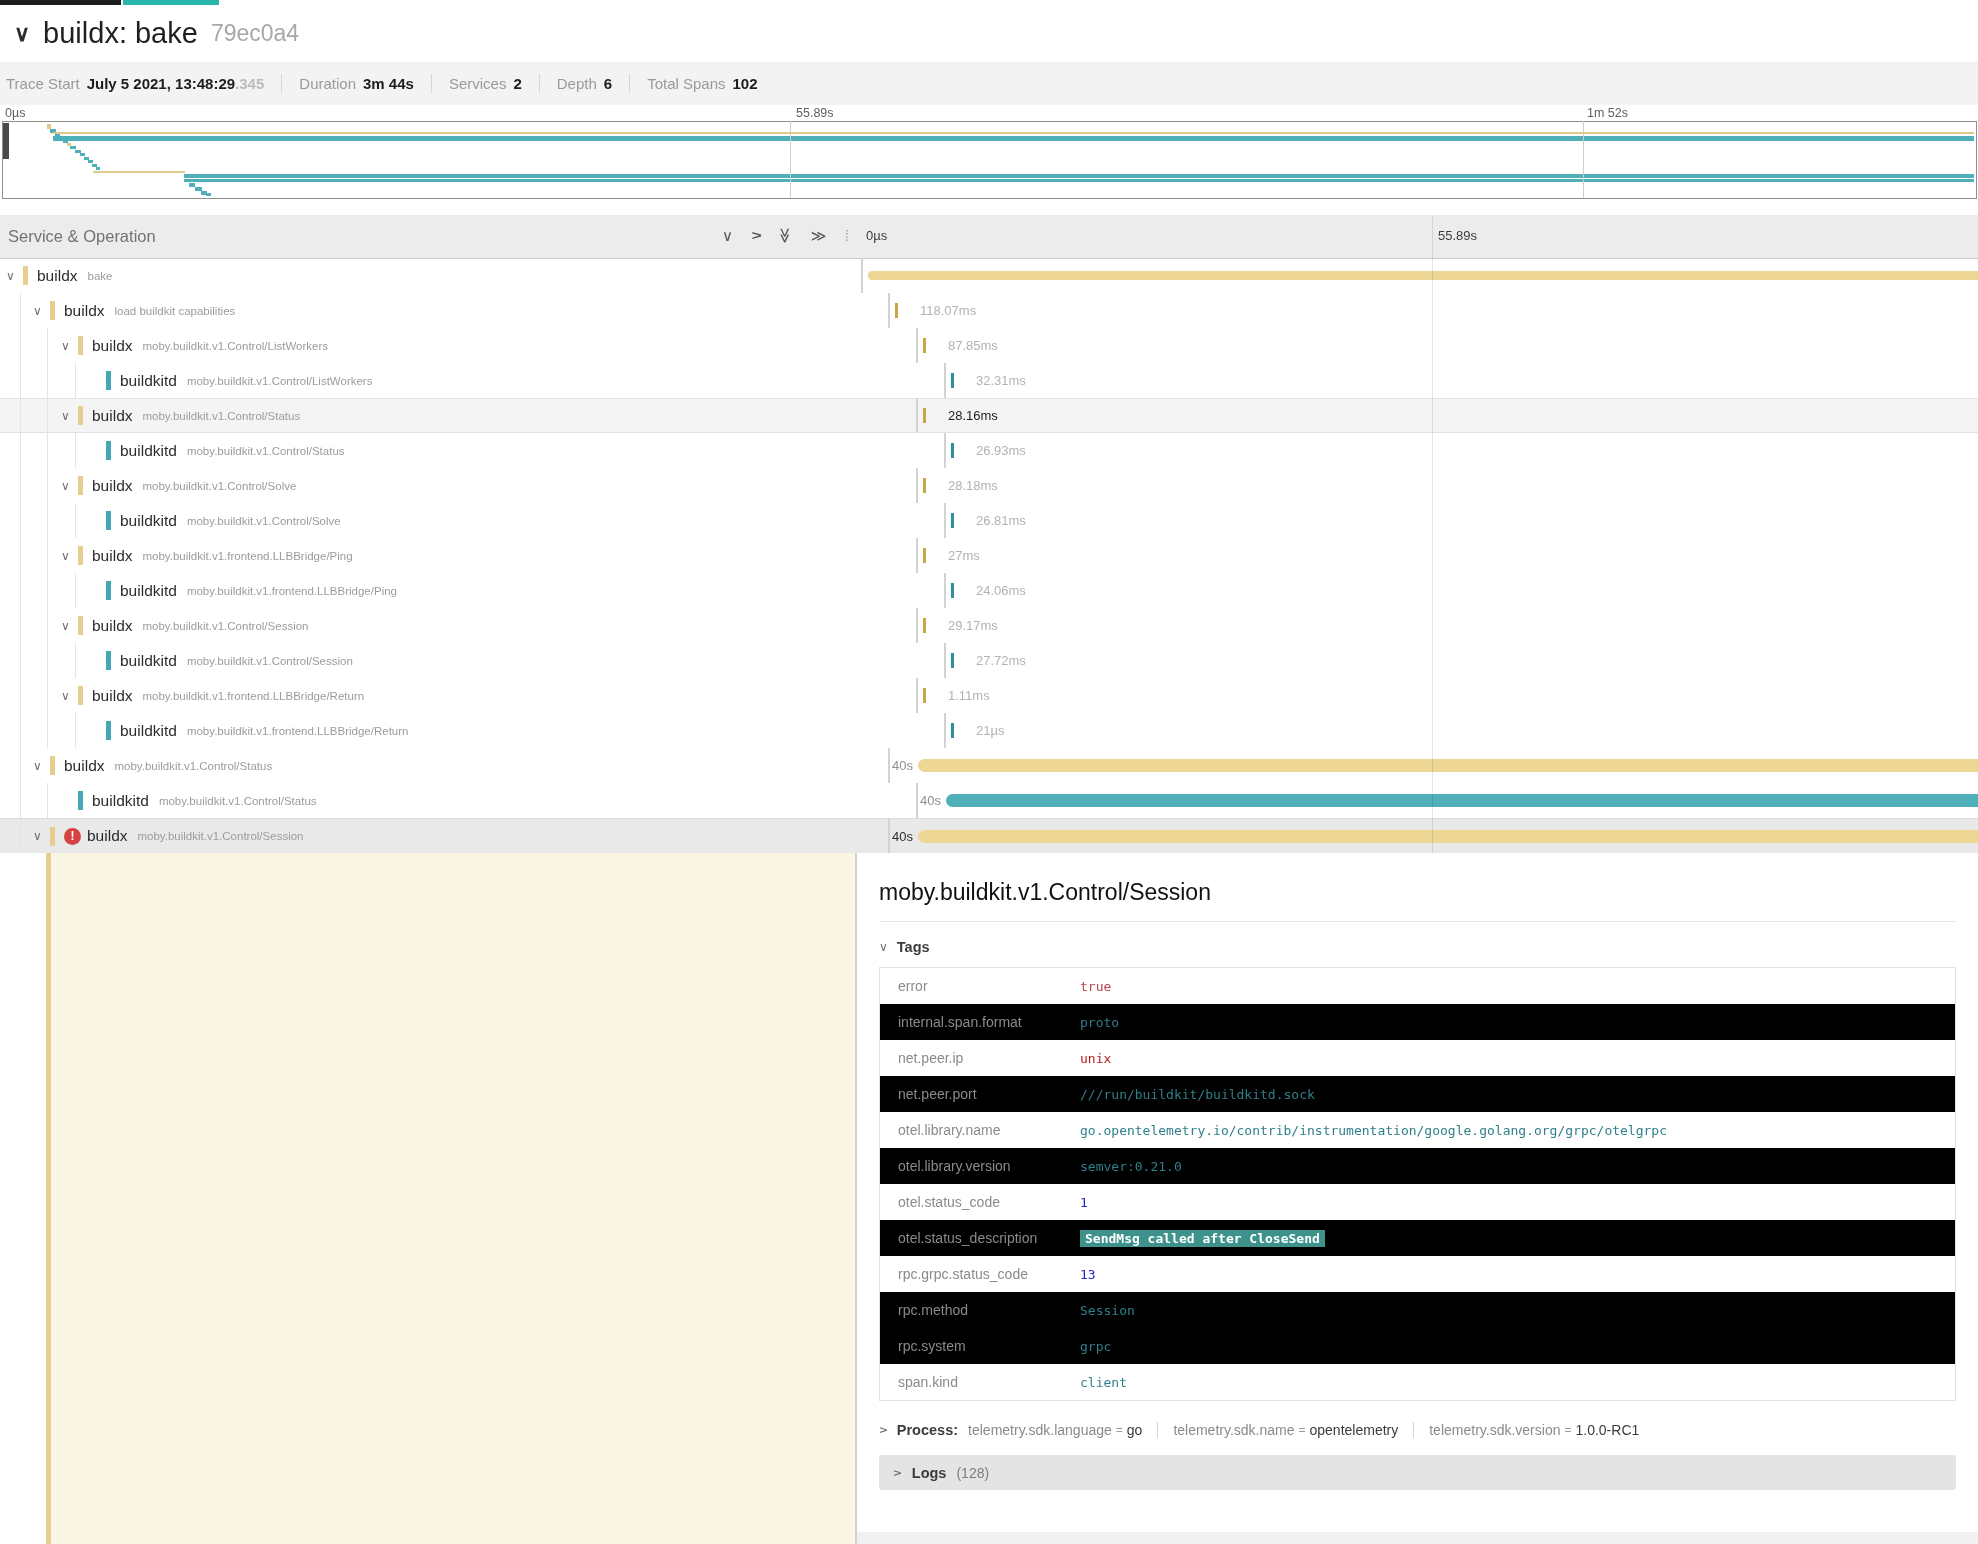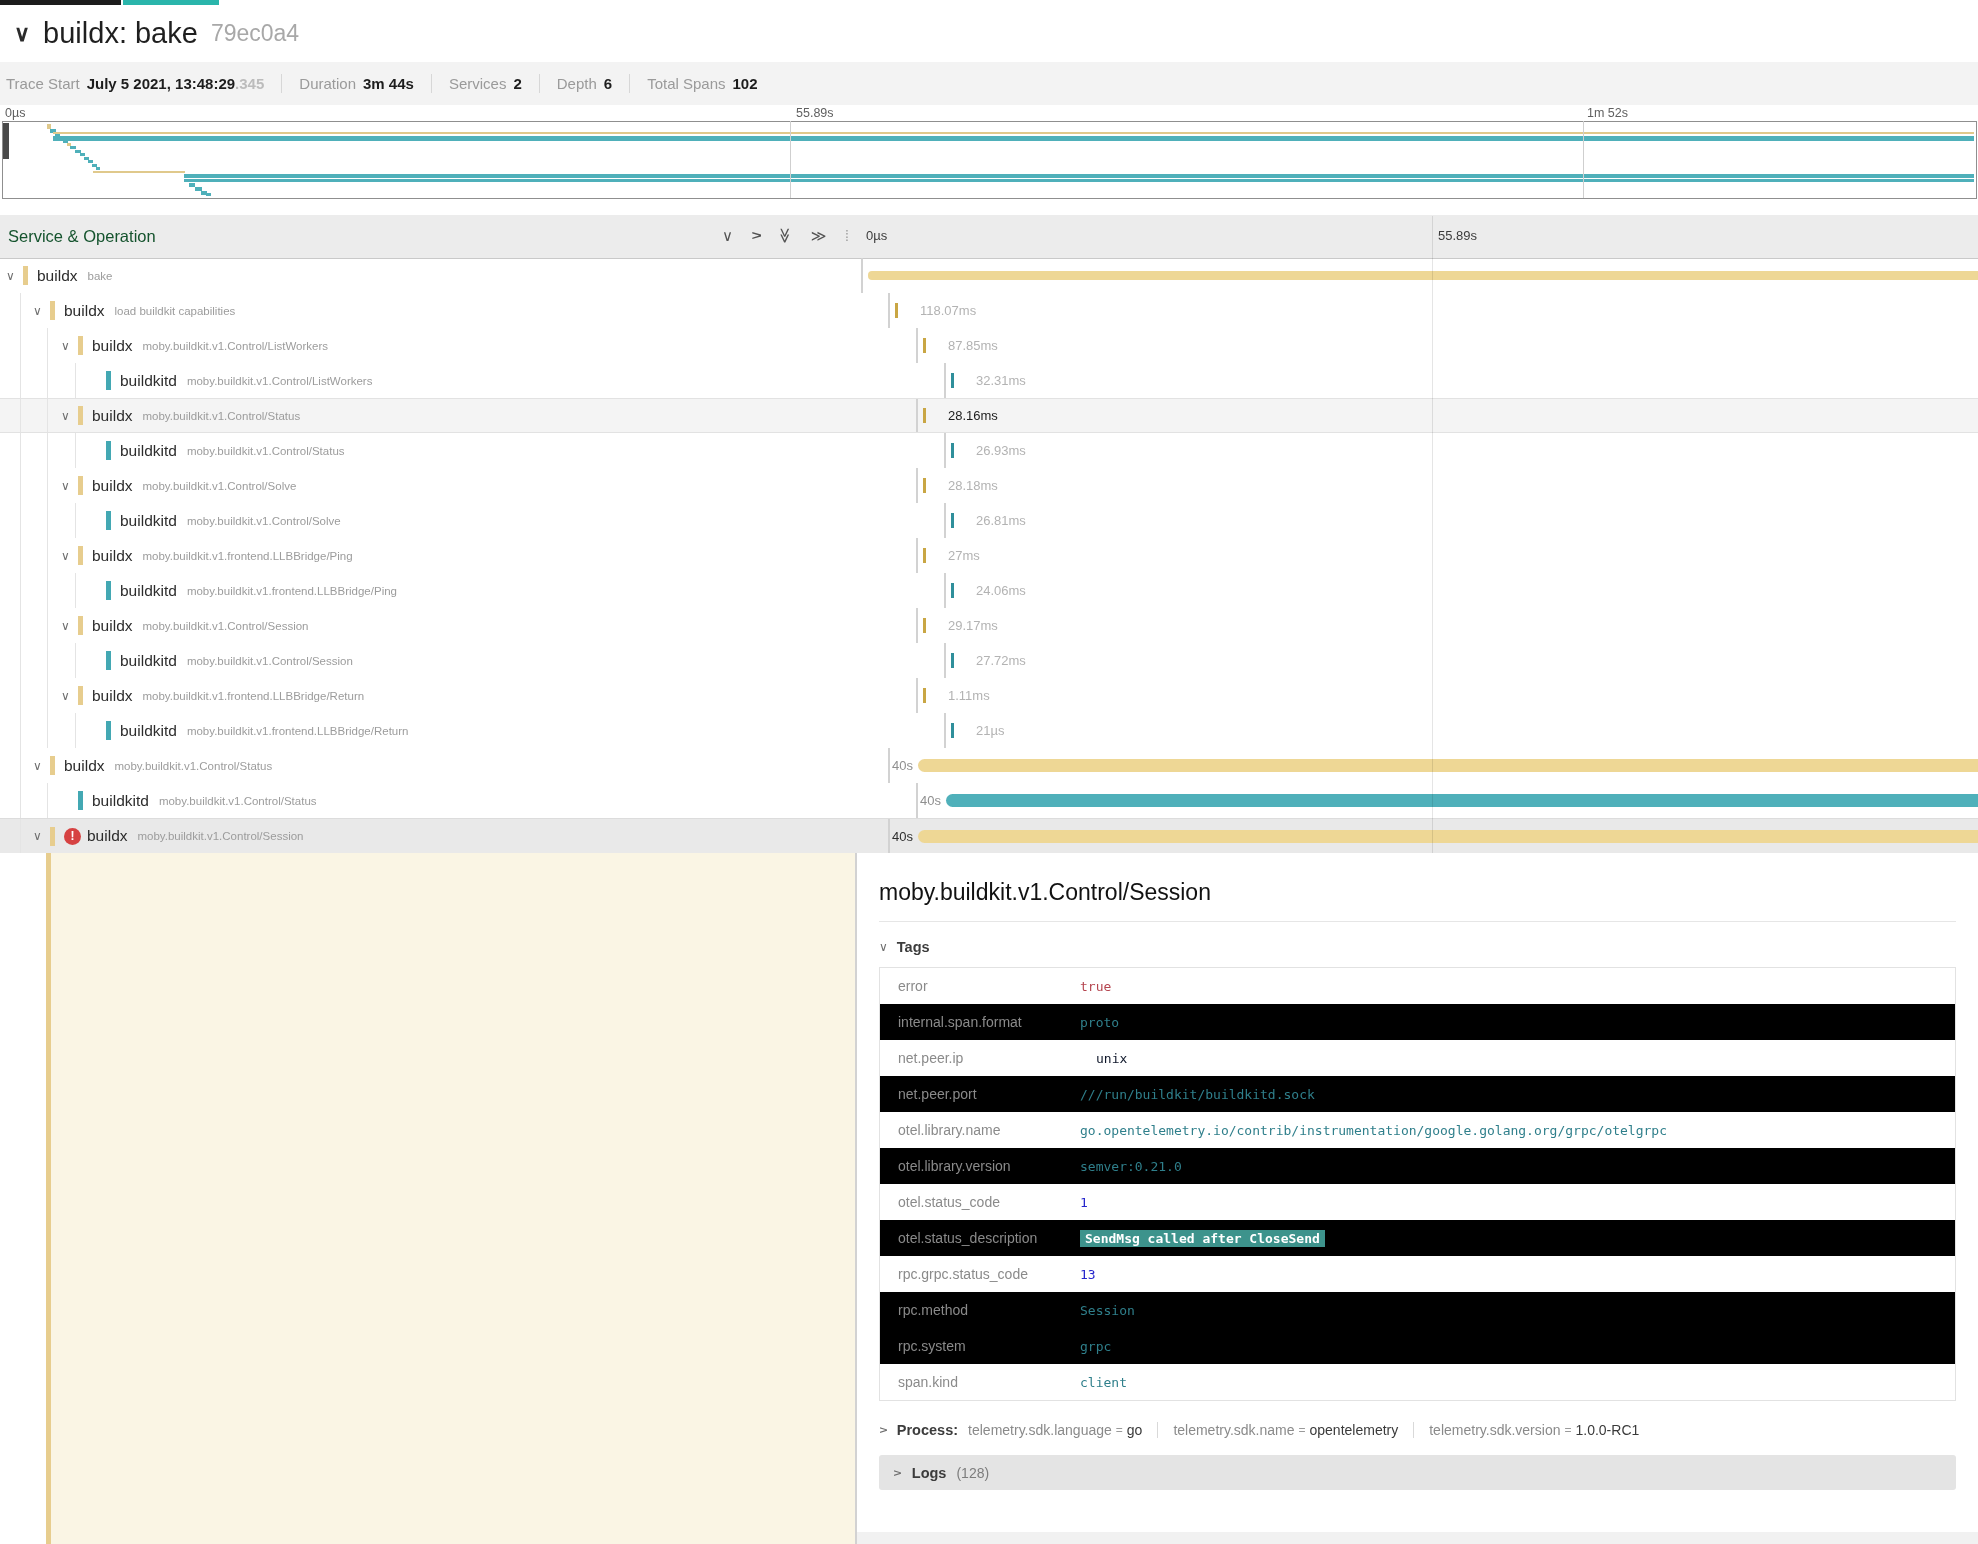--- a/index.html
+++ b/index.html
@@ -20,21 +20,21 @@
   .ti-label{color:#9a9a9a;margin-right:7px;}
   .ti-value{color:#1d1d1d;font-weight:700;}
   .ti-suffix{color:#bcbcbc;font-weight:700;}
   .ti-sep{width:1px;height:19px;background:#d7d7d7;margin:0 17px;}
   
   .mm-tick{top:106px;font-size:12.5px;color:#5f5f5f;}
   #minimap{left:2px;top:121px;width:1973px;height:76px;border:1px solid #8f8f8f;background:#fff;}
   .mm-grid{top:121px;width:1px;height:77px;background:#cfcfcf;}
   
   #table-header{left:0;top:215px;right:0;height:43px;background:#ececec;border-bottom:1px solid #c9c9c9;}
-  #svc-op-label{left:8px;top:12px;font-size:16.5px;color:#14532d;}
+  #svc-op-label{left:8px;top:12px;font-size:16.5px;color:#737373;}
   #header-icons{left:722px;top:13px;display:flex;gap:17px;color:#535353;font-size:15px;}
   #header-icons span{cursor:pointer;line-height:1;}
   .rot-right{display:inline-block;transform:rotate(-90deg);}
   .rot-down{display:inline-block;transform:rotate(90deg);}
   #divider-grip{left:845px;top:13px;color:#9a9a9a;font-size:14px;letter-spacing:-2px;}
   .ruler-tick{top:13px;font-size:13px;color:#3c3c3c;}
   
   #span-rows{left:0;top:258px;width:1978px;}
   .srow{height:35px;display:flex;position:relative;}
   .srow.hover{background:#f4f4f4;border-top:1px solid #e2e2e2;border-bottom:1px solid #e2e2e2;height:33px;}
@@ -423,21 +423,21 @@
         <div class="trow">
           <div class="tkey">error</div>
           <div class="tval" style="color: rgb(181, 69, 79); text-align: right;">true</div>
         </div>
         <div class="trow alt">
           <div class="tkey">internal.span.format</div>
           <div class="tval" style="color: rgb(47, 127, 139);">proto</div>
         </div>
         <div class="trow">
           <div class="tkey">net.peer.ip</div>
-          <div class="tval" style="color: #0f172a; margin-left: 16px;">unix</div>
+          <div class="tval" style="color: #b91c1c;">unix</div>
         </div>
         <div class="trow alt">
           <div class="tkey">net.peer.port</div>
           <div class="tval" style="color: rgb(47, 127, 139);">///run/buildkit/buildkitd.sock</div>
         </div>
         <div class="trow">
           <div class="tkey">otel.library.name</div>
           <div class="tval" style="color: rgb(47, 127, 139);">go.opentelemetry.io/contrib/instrumentation/google.golang.org/grpc/otelgrpc</div>
         </div>
         <div class="trow alt">

